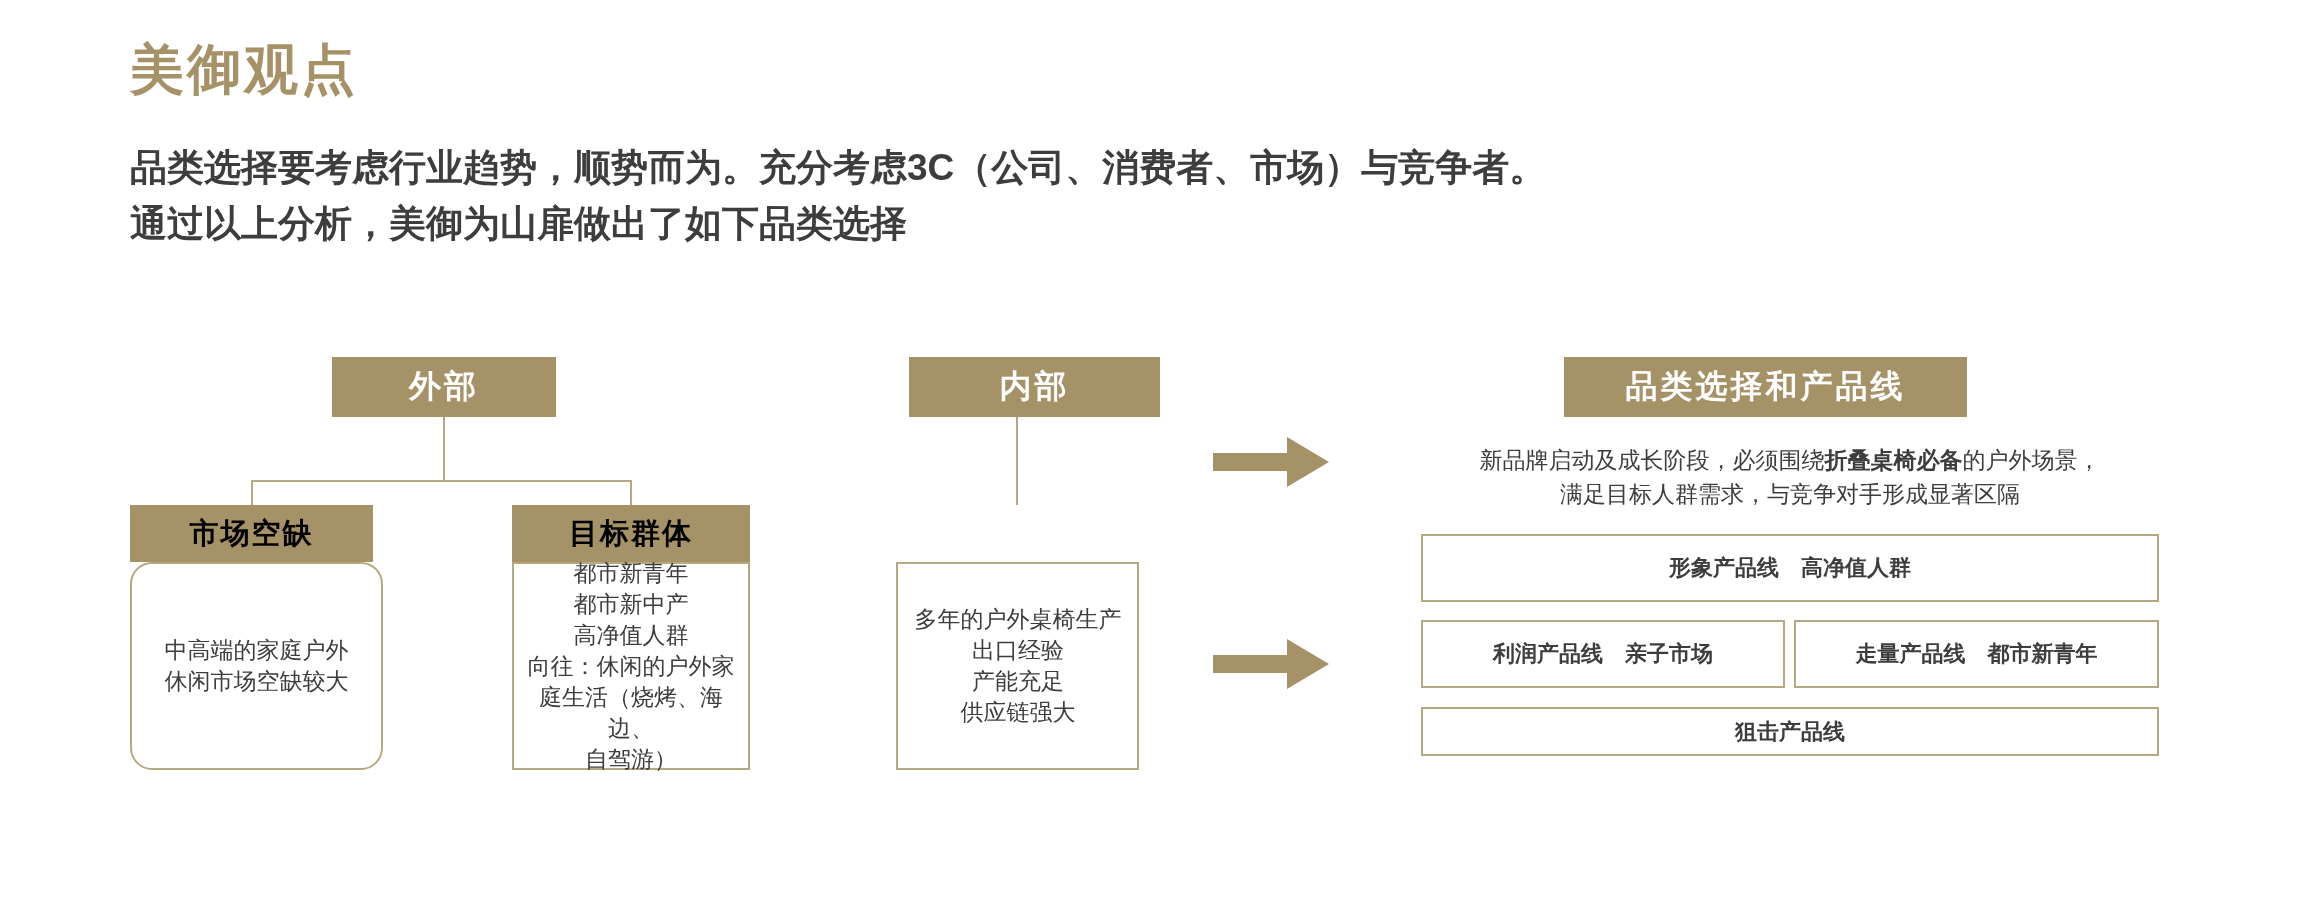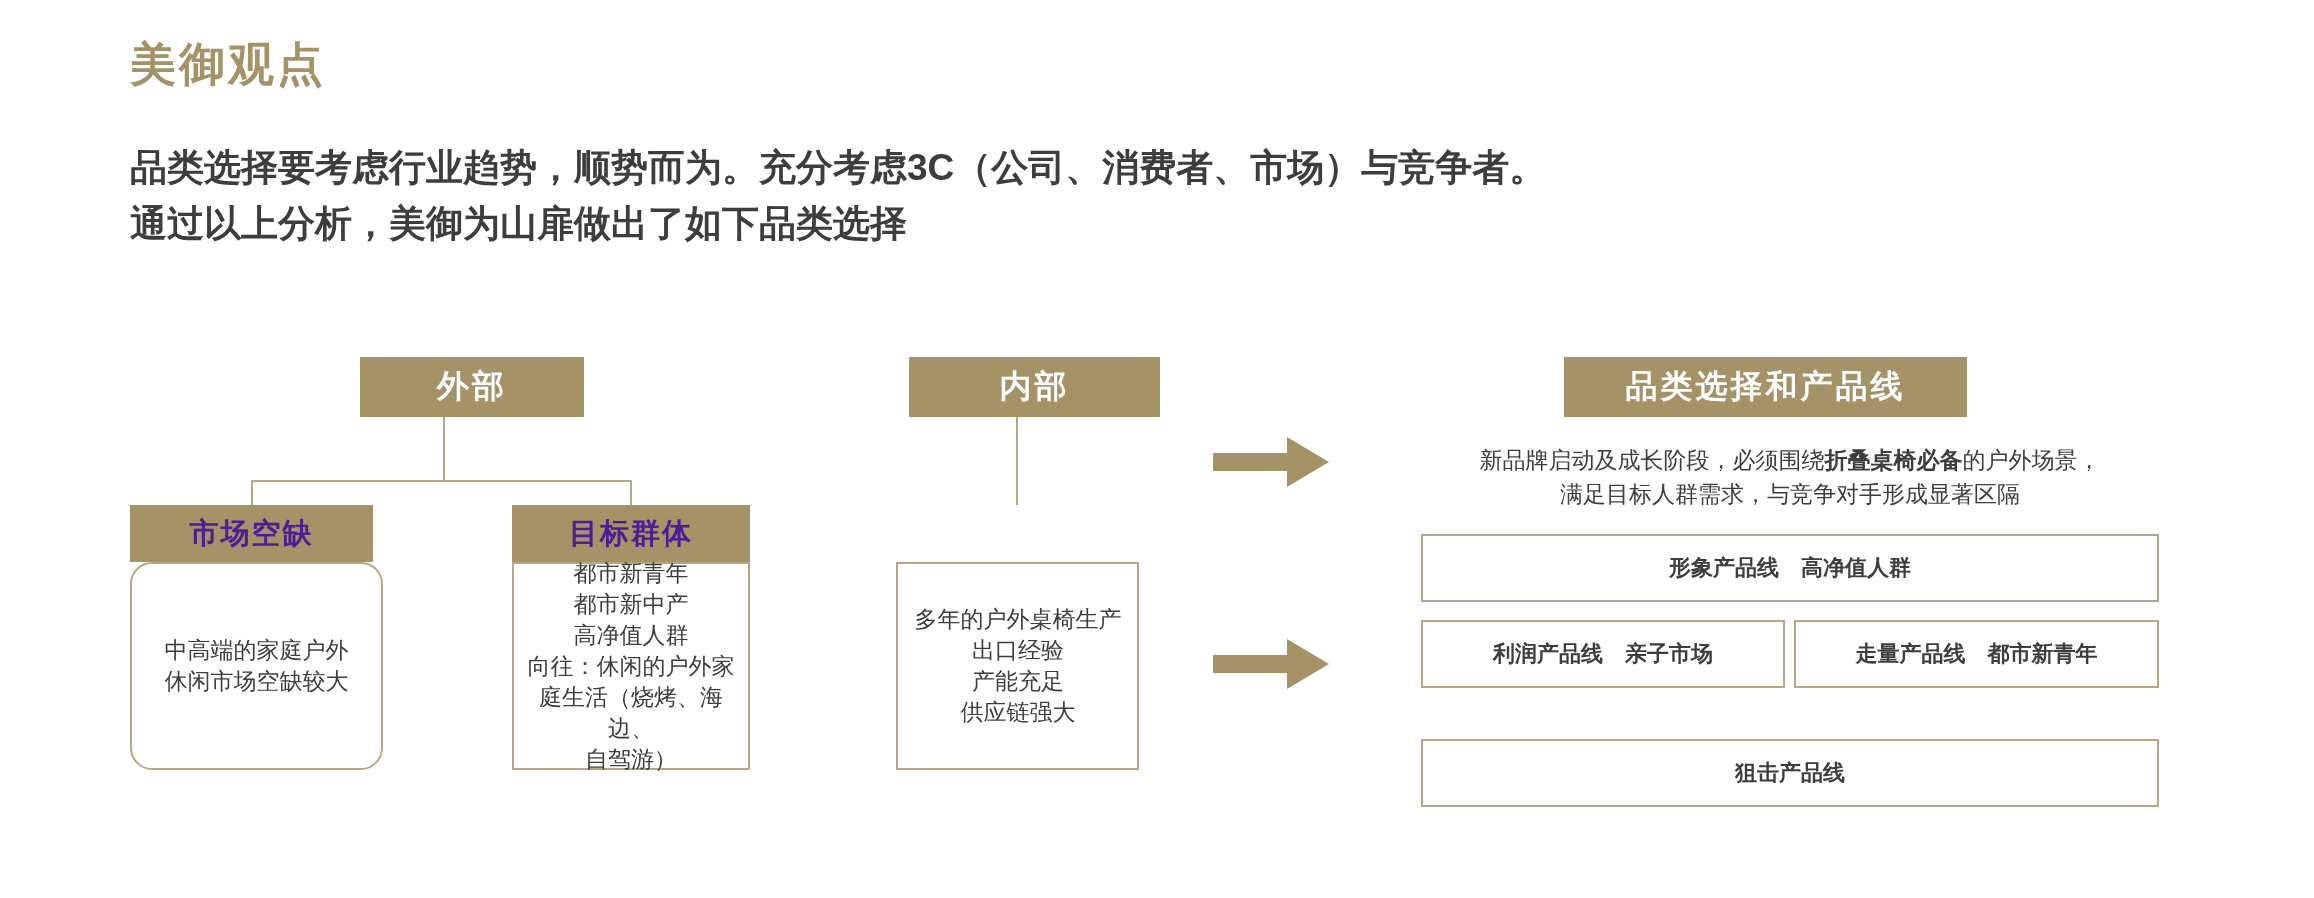--- a/index.html
+++ b/index.html
@@ -11,21 +11,21 @@
   .canvas {
     position: relative;
     width: 2314px;
     height: 898px;
     background: #ffffff;
     overflow: hidden;
   }
   .title {
     position: absolute;
     left: 130px; top: 34px;
-    font-size: 46px;
+    font-size: 54px;
     font-weight: bold;
     letter-spacing: 3px;
     color: var(--gold, #a59267);
   }
   .subtitle {
     position: absolute;
     left: 130px; top: 140px;
     font-size: 37px;
     font-weight: bold;
     line-height: 56px;
@@ -38,21 +38,21 @@
     color: #ffffff;
     font-size: 32px;
     font-weight: bold;
     letter-spacing: 3px;
     display: flex; align-items: center; justify-content: center;
   }
   .subbar {
     position: absolute;
     height: 57px;
     background: var(--gold, #a59267);
-    color: #4c1d95;
+    color: #000000;
     font-size: 29px;
     font-weight: bold;
     letter-spacing: 2px;
     display: flex; align-items: center; justify-content: center;
   }
   .bodybox {
     position: absolute;
     background: #ffffff;
     border: 2px solid var(--border, #b6a981);
     display: flex; align-items: center; justify-content: center;
@@ -107,21 +107,21 @@
 <body>
 
 <div class="canvas">
 
   <div class="title">美御观点</div>
   <div class="subtitle">
     <div>品类选择要考虑行业趋势，顺势而为。充分考虑3C（公司、消费者、市场）与竞争者。</div>
     <div>通过以上分析，美御为山扉做出了如下品类选择</div>
   </div>
 
-  <div class="bar" style="left:332px; top:357px; width:224px;margin-left:28px;">外部</div>
+  <div class="bar" style="left:332px; top:357px; width:224px;">外部</div>
   <div class="bar" style="left:909px; top:357px; width:251px;">内部</div>
   <div class="bar" style="left:1564px; top:357px; width:403px;">品类选择和产品线</div>
 
   <div class="connector" style="left:443px; top:417px; width:2px; height:63px;"></div>
   <div class="connector" style="left:251px; top:480px; width:381px; height:2px;"></div>
   <div class="connector" style="left:251px; top:480px; width:2px; height:25px;"></div>
   <div class="connector" style="left:630px; top:480px; width:2px; height:25px;"></div>
   <div class="connector" style="left:1016px; top:417px; width:2px; height:88px;"></div>
 
   <div class="subbar" style="left:130px; top:505px; width:243px;">市场空缺</div>
@@ -150,15 +150,15 @@
   </div>
 
   <div class="note">
     <div><span>新品牌启动及成长阶段，必须围绕</span><b>折叠桌椅必备</b><span>的户外场景，</span></div>
     <div>满足目标人群需求，与竞争对手形成显著区隔</div>
   </div>
 
   <div class="plbox" style="left:1421px; top:534px; width:738px; height:68px;">形象产品线　高净值人群</div>
   <div class="plbox" style="left:1421px; top:620px; width:364px; height:68px;">利润产品线　亲子市场</div>
   <div class="plbox" style="left:1794px; top:620px; width:365px; height:68px;">走量产品线　都市新青年</div>
-  <div class="plbox" style="left:1421px; top:739px; width:738px; height:68px;">狙击产品线</div>
+  <div class="plbox" style="left:1421px; top:707px; width:738px; height:49px;">狙击产品线</div>
 
 </div>
 
 </body></html>

